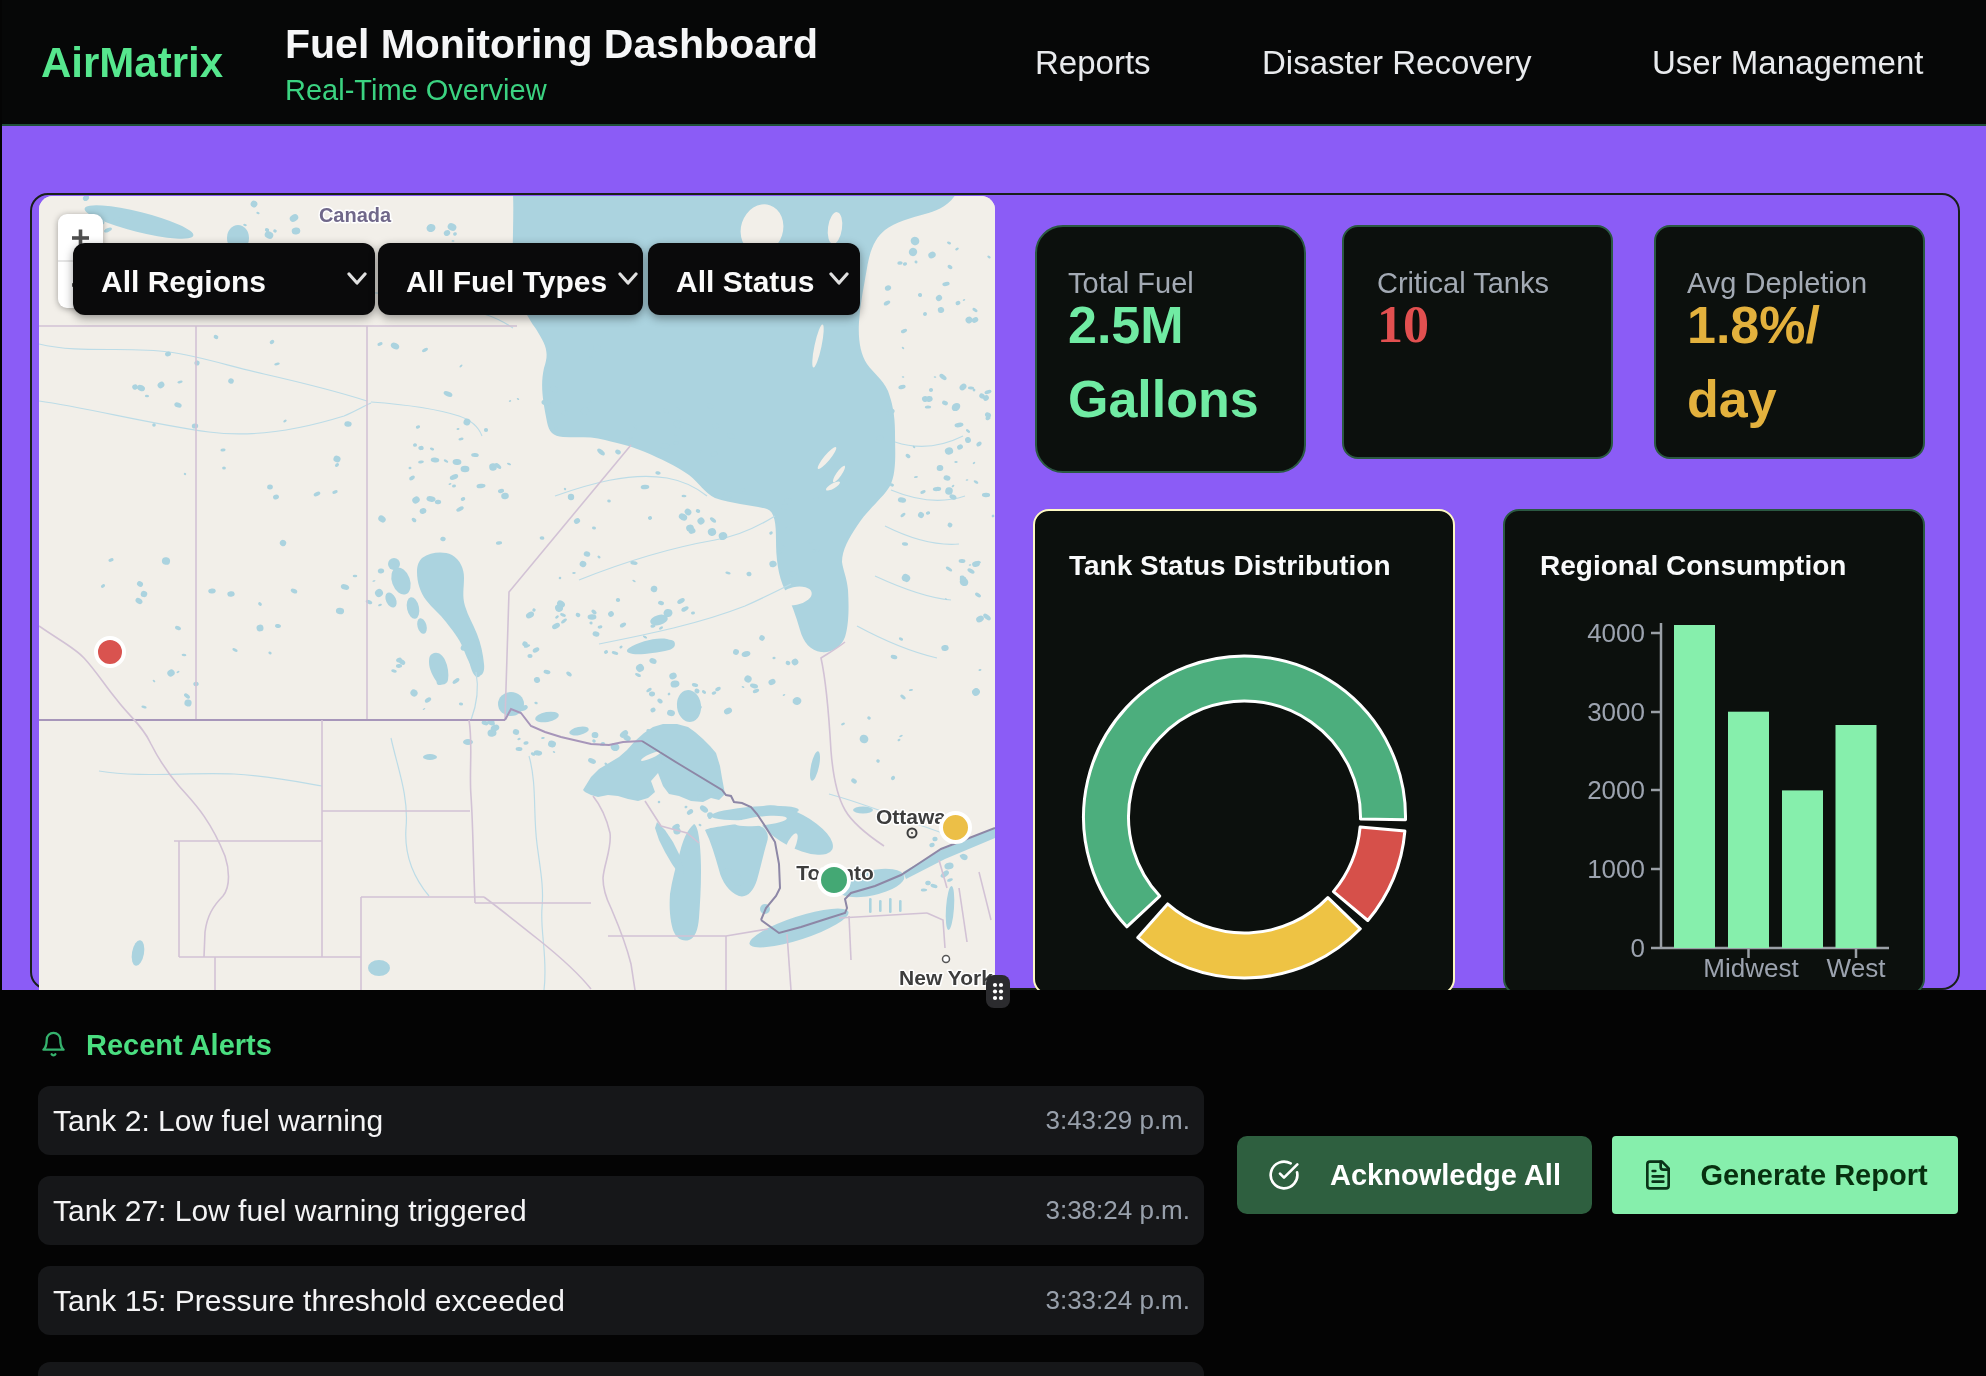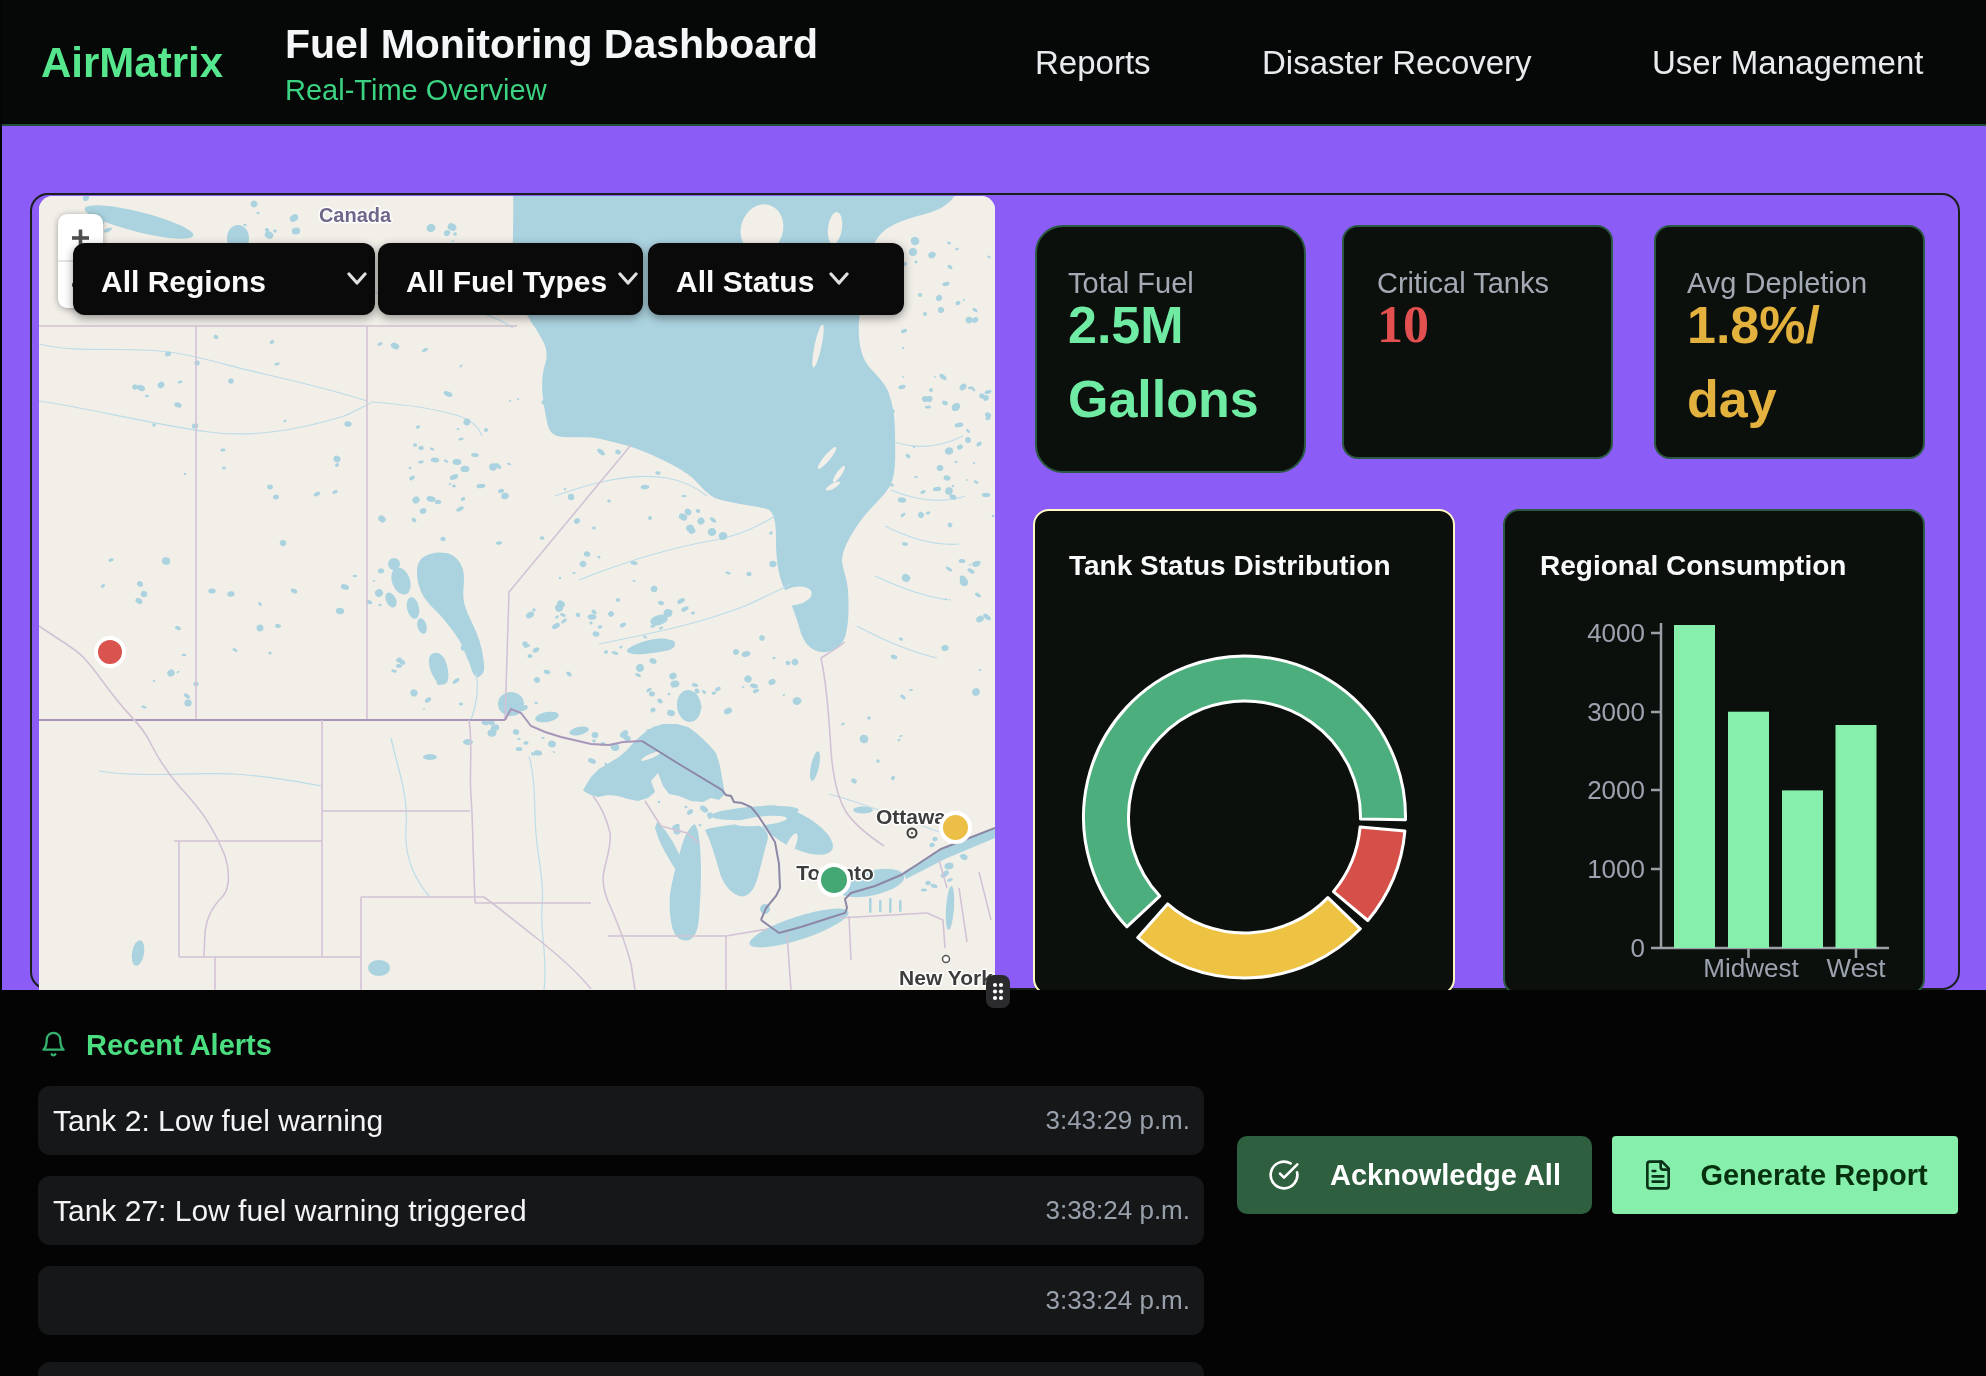--- a/index.html
+++ b/index.html
@@ -604,21 +604,21 @@
     <svg class="abs" style="left:274px;top:29px;" width="20" height="14" viewBox="0 0 20 14">
         <path d="M2 2 L10 11 L18 2" fill="none" stroke="#e0e0e0" stroke-width="3.2" stroke-linecap="round" stroke-linejoin="round"></path>
       </svg>
   </div>
   <div class="abs" style="left:376px;top:243px;width:265px;height:72px;background:#0a0a0b;border-radius:12px;box-shadow:0 3px 10px rgba(0,0,0,.4);">
     <div class="abs" style="left:28px;top:22px;font-size:30px;font-weight:700;color:#fafafa;">All Fuel Types</div>
     <svg class="abs" style="left:240px;top:29px;" width="20" height="14" viewBox="0 0 20 14">
         <path d="M2 2 L10 11 L18 2" fill="none" stroke="#e0e0e0" stroke-width="3.2" stroke-linecap="round" stroke-linejoin="round"></path>
       </svg>
   </div>
-  <div class="abs" style="left:646px;top:243px;width:256px;height:72px;background:#0a0a0b;border-radius:12px;box-shadow:0 3px 10px rgba(0,0,0,.4);">
+  <div class="abs" style="left:646px;top:243px;width:212px;height:72px;background:#0a0a0b;border-radius:12px;box-shadow:0 3px 10px rgba(0,0,0,.4);">
     <div class="abs" style="left:28px;top:22px;font-size:30px;font-weight:700;color:#fafafa;">All Status</div>
     <svg class="abs" style="left:181px;top:29px;" width="20" height="14" viewBox="0 0 20 14">
         <path d="M2 2 L10 11 L18 2" fill="none" stroke="#e0e0e0" stroke-width="3.2" stroke-linecap="round" stroke-linejoin="round"></path>
       </svg>
   </div>
 
   <div class="abs" style="left:1033px;top:225px;width:271px;height:248px;background:#0c100d;border:2px solid #2b5942;border-radius:28px;">
     <div class="abs" style="left:31px;top:40px;font-size:29px;color:#a3aab4;">Total Fuel</div>
     <div class="abs" style="left:31px;top:61px;font-size:52px;line-height:74px;font-weight:700;color:#70eba3;">2.5M<br>Gallons</div>
   </div>
@@ -674,20 +674,21 @@
 
     <div class="abs" style="left:36px;top:96px;width:1166px;height:69px;background:#161719;border-radius:12px;">
       <div class="abs" style="left:15px;top:18px;font-size:30px;color:#f4f4f5;">Tank 2: Low fuel warning</div>
       <div class="abs" style="right:14px;top:19px;font-size:26px;color:#98a0ab;">3:43:29 p.m.</div>
     </div>
     <div class="abs" style="left:36px;top:186px;width:1166px;height:69px;background:#161719;border-radius:12px;padding-left:40px;">
       <div class="abs" style="left:15px;top:18px;font-size:30px;color:#f4f4f5;">Tank 27: Low fuel warning triggered</div>
       <div class="abs" style="right:14px;top:19px;font-size:26px;color:#98a0ab;">3:38:24 p.m.</div>
     </div>
     <div class="abs" style="left:36px;top:276px;width:1166px;height:69px;background:#161719;border-radius:12px;">
+      <div class="abs" style="left:15px;top:18px;font-size:30px;color:#f4f4f5;">Tank 15: Pressure threshold exceeded</div>
       <div class="abs" style="right:14px;top:19px;font-size:26px;color:#98a0ab;">3:33:24 p.m.</div>
     </div>
     <div class="abs" style="left:36px;top:372px;width:1166px;height:14px;background:#161719;border-radius:12px 12px 0 0;"></div>
 
     <div class="abs" style="left:1235px;top:146px;width:355px;height:78px;background:#2e5f3f;border-radius:10px;display:flex;align-items:center;justify-content:center;gap:30px;">
       <svg width="32" height="32" viewBox="0 0 24 24">
           <path d="M21.801 10A10 10 0 1 1 17 3.335" fill="none" stroke="#fff" stroke-width="2" stroke-linecap="round" stroke-linejoin="round"></path>
           <path d="m9 11 3 3L22 4" fill="none" stroke="#fff" stroke-width="2" stroke-linecap="round" stroke-linejoin="round"></path>
         </svg>
       <span style="font-size:29px;font-weight:700;color:#fff;">Acknowledge All</span>

